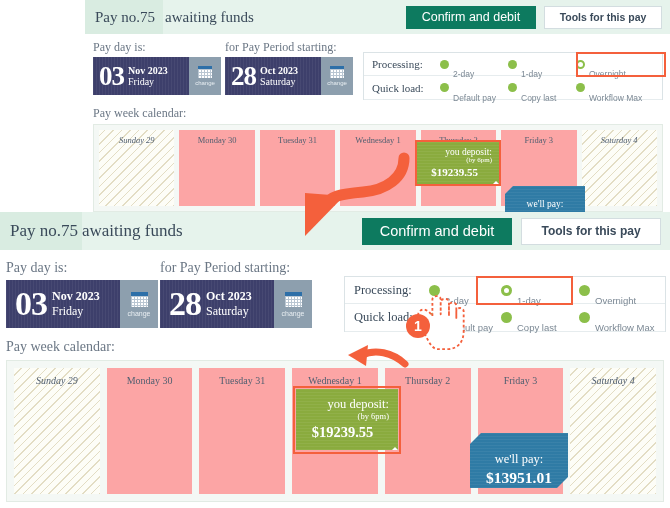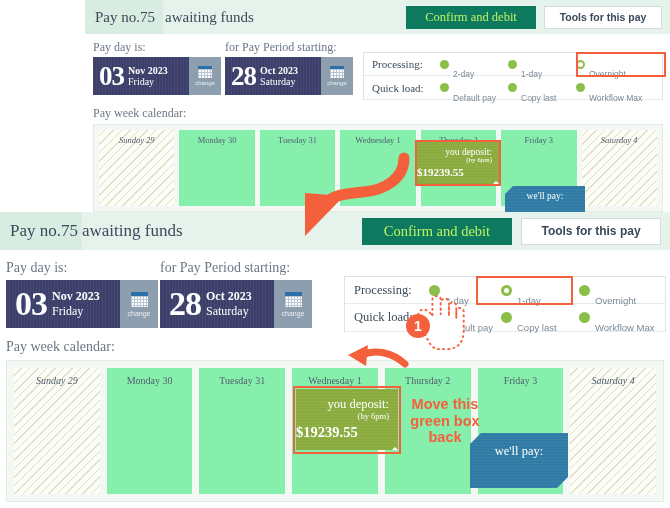--- a/index.html
+++ b/index.html
@@ -23,24 +23,24 @@
   .pay-header .title-chip {
     background: #d9ece1;
     height: 100%;
     display: flex;
     align-items: center;
   }
   .pay-title { color: #3a4a5a; white-space: nowrap; }
   .hdr-btns { margin-left: auto; display: flex; align-items: center; }
   .btn-confirm {
     background: #0d7a5f;
-    color: #bef264;
+    color: #ffffff;
     border: none;
     text-align: center;
-    font-family: Liberation Serif, serif;
+    font-family: Liberation Sans, sans-serif;
     white-space: nowrap;
   }
   .btn-tools {
     background: #ffffff;
     color: #3a4a5a;
     border: 1px solid #d3dde0;
     text-align: center;
     font-family: "Liberation Sans", sans-serif;
     font-weight: bold;
     white-space: nowrap;
@@ -87,21 +87,21 @@
   .opt {
     display: flex; align-items: center; position: relative;
   }
   .dot { border-radius: 50%; background: #8cbf4a; flex: none; }
   .dot.sel { background: #ffffff; border: solid #8cbf4a; }
   .opt-lbl { color: #7b8894; font-family: "Liberation Sans", sans-serif; white-space: nowrap; margin-top: 20px; }
   .hl-box { position: absolute; border: 2px solid #f4603c; pointer-events: none; }
 
   
   .cal-wrap { background: #f4f8f5; border: 1px solid #e2ebe4; display: flex; }
-  .cal-col { background: #86efac; position: relative; flex: 1; }
+  .cal-col { background: #fca5a5; position: relative; flex: 1; }
   .cal-col.weekend {
     background-color: #fdfdf7;
     background-image: repeating-linear-gradient(-45deg,
        #e3ddc4 0 1px, rgba(255,255,255,0) 1px 6px);
     font-style: italic;
   }
   .cal-col-hdr { text-align: center; color: #515f70; width: 100%; position: absolute; }
 
   
   .moneybox { position: absolute; color: #fff; }
@@ -115,22 +115,22 @@
     border-style: solid;
     border-color: transparent transparent #ffffff transparent;
   }
   .mb-blue {
     background: #2f7ba5;
     background-image: repeating-linear-gradient(180deg,
        rgba(255,255,255,.05) 0 1px, rgba(0,0,0,0) 1px 3px);
   }
   .mb-cap { text-align: right; font-family: "Liberation Serif", serif; }
   .mb-sub { text-align: right; font-family: "Liberation Serif", serif; }
-  .mb-amt { text-align: left; font-weight: bold; font-family: "Liberation Serif", serif; }
-  .mb-blue .mb-cap, .mb-blue .mb-amt { text-align: center; }
+  .mb-amt { text-align: center; font-weight: bold; font-family: "Liberation Serif", serif; }
+  .mb-blue .mb-cap, .mb-blue .mb-amt { text-align: center; margin-top: 8px; }
 
   
   .annot {
     position: absolute; color: #f4603c; font-weight: bold;
     font-family: "Liberation Sans", sans-serif; text-align: center;
     line-height: 1.15;
   }
   .badge-num {
     position: absolute; border-radius: 50%; background: #f4603c; color: #fff;
     display: flex; align-items: center; justify-content: center;
@@ -375,23 +375,23 @@
   <div class="moneybox mb-green" style="left:296px; top:177px; width:102px; height:61px; padding:8px 9px 0 0;">
     <div class="mb-cap" style="font-size:12.5px;">you deposit:</div>
     <div class="mb-sub" style="font-size:8.5px; margin-top:-1px;">(by 6pm)</div>
     <div class="mb-amt" style="font-size:14.5px; margin-top:3px;">$19239.55</div>
   </div>
   <span class="hl-box" style="left:293px; top:174px; width:108px; height:68px;"></span>
 
   <div class="moneybox mb-blue" style="left:470px; top:221px; width:98px; height:55px; padding-top:11px;
               clip-path: polygon(11px 0, 100% 0, 100% calc(100% - 11px), calc(100% - 11px) 100%, 0 100%, 0 11px);">
     <div class="mb-cap" style="font-size:12.5px;">we'll pay:</div>
-  </div>
-
-  <div class="annot" style="left:404px; top:184px; width:82px; font-size:14.5px;">Move this green box back</div>
+    <div class="mb-amt" style="font-size:15.5px; margin-top:2px;">$13951.01</div>
+  </div>
+
 
   <svg class="overlay" width="670" height="296" viewBox="0 0 670 296">
     <path d="M405,152 C392,140 375,137 362,143" fill="none" stroke="#f4603c" stroke-width="7" stroke-linecap="round"></path>
     <path d="M348,143 L368,133 L366,154 Z" fill="#f4603c"></path>
   </svg>
 </div>
 
 <svg class="overlay" width="670" height="508" viewBox="0 0 670 508" style="z-index:5;">
   <path d="M404,158 C404,178 386,190 363,192 C340,194 330,196 325,206" fill="none" stroke="#f4603c" stroke-width="11" stroke-linecap="round"></path>
   <path d="M305,236 L344,196 L305,193 Z" fill="#f4603c"></path>

